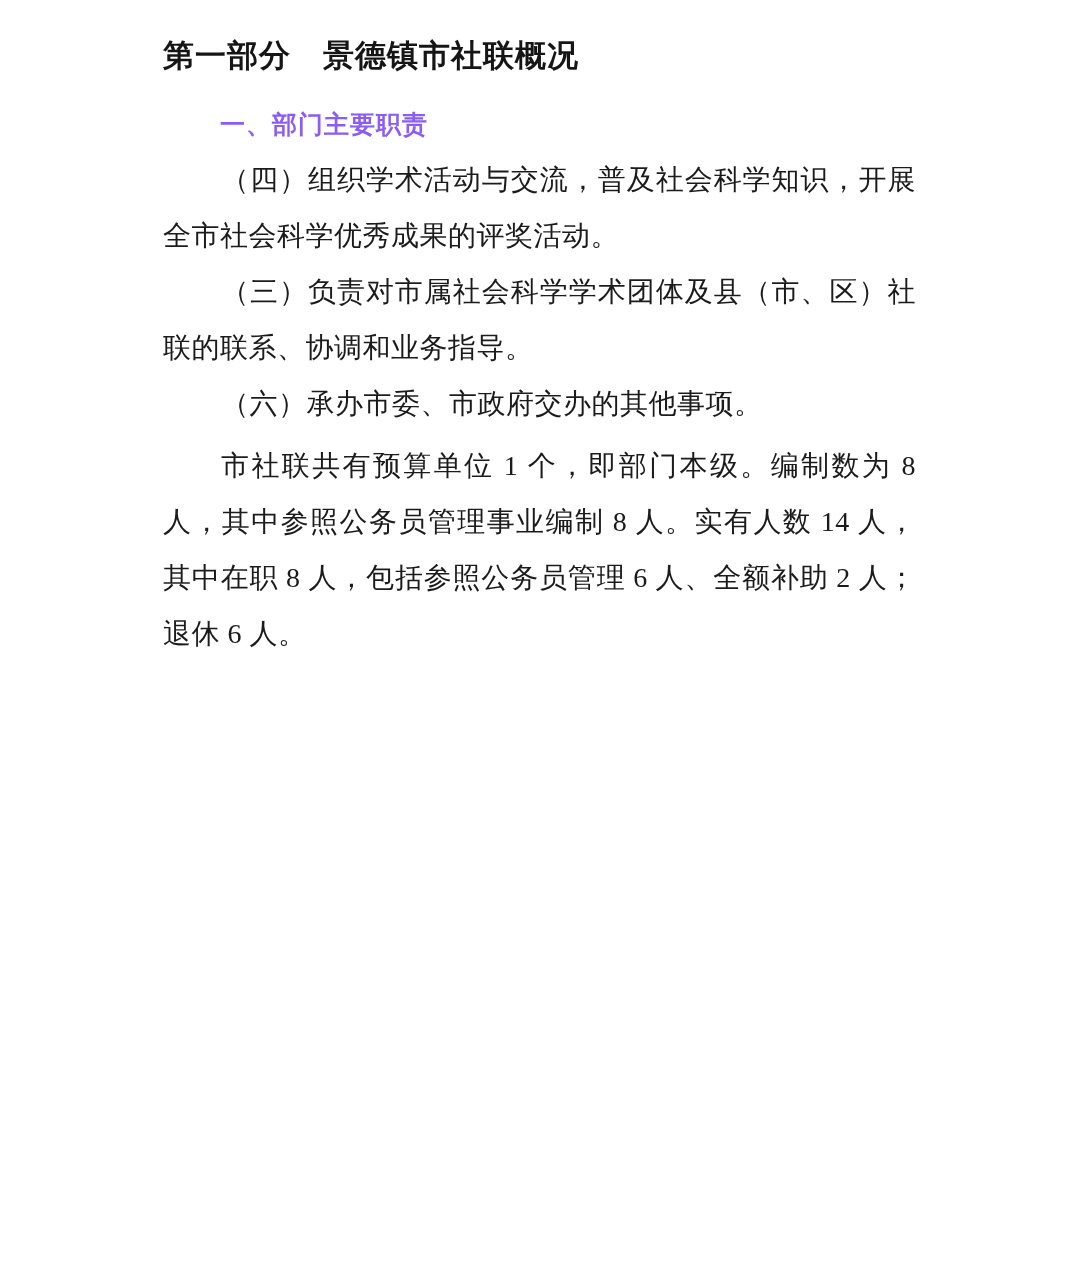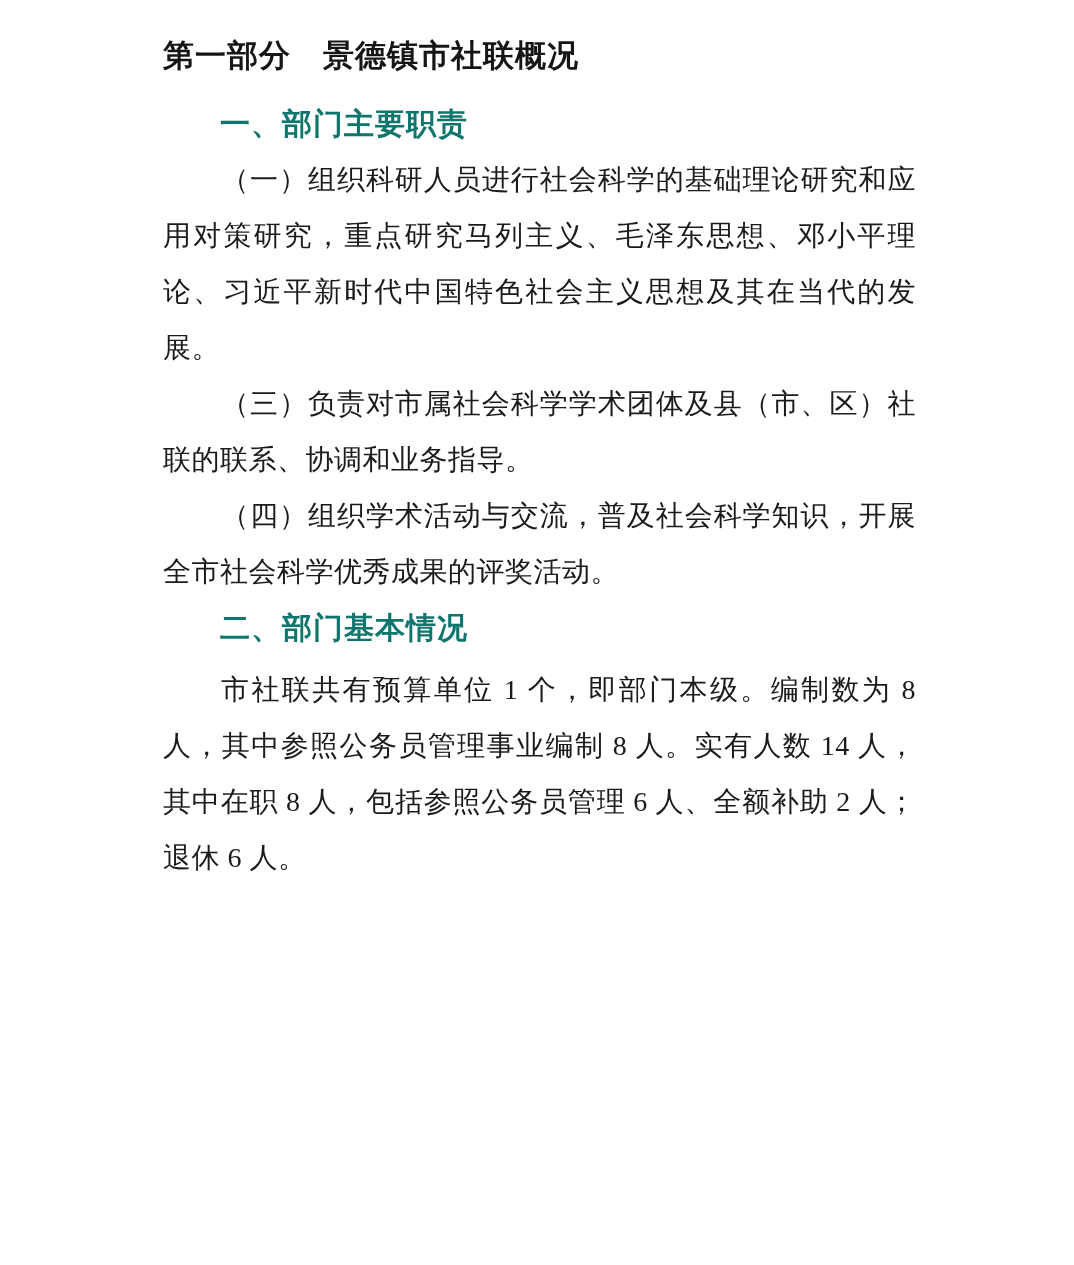--- a/index.html
+++ b/index.html
@@ -26,26 +26,26 @@
     font-weight: 700;
     font-size: 31px;
     line-height: 56px;
     letter-spacing: 1px;
     margin: 0;
     color: #151515;
   }
   .section-heading {
     font-family: "Liberation Sans", "DejaVu Sans", sans-serif;
     font-weight: 700;
-    font-size: 30px;
+    font-size: 25px;
     line-height: 56px;
     margin: 0;
     text-indent: 57px;
     letter-spacing: 1px;
-    color: #0f766e;
+    color: #8b5cf6;
   }
   .section-heading.first {
     margin-top: 12px;
   }
   .body-para {
     font-size: 28px;
     line-height: 56px;
     margin: 0;
     text-indent: 58px;
     text-align: justify;
@@ -60,29 +60,28 @@
 </head>
 <body>
 
 <main class="page">
 
   <h1 class="part-title">第一部分　景德镇市社联概况</h1>
 
   <section>
     <h2 class="section-heading first">一、部门主要职责</h2>
 
-    <p class="body-para">（一）组织科研人员进行社会科学的基础理论研究和应用对策研究，重点研究马列主义、毛泽东思想、邓小平理论、习近平新时代中国特色社会主义思想及其在当代的发展。</p>
 
+
+    <p class="body-para">（四）组织学术活动与交流，普及社会科学知识，开展全市社会科学优秀成果的评奖活动。</p>
 
     <p class="body-para">（三）负责对市属社会科学学术团体及县（市、区）社联的联系、协调和业务指导。</p>
 
-    <p class="body-para">（四）组织学术活动与交流，普及社会科学知识，开展全市社会科学优秀成果的评奖活动。</p>
 
-
+    <p class="body-para">（六）承办市委、市政府交办的其他事项。</p>
   </section>
 
   <section>
-    <h2 class="section-heading">二、部门基本情况</h2>
 
     <p class="body-para basic-para">市社联共有预算单位 1 个，即部门本级。编制数为 8 人，其中参照公务员管理事业编制 8 人。实有人数 14 人，其中在职 8 人，包括参照公务员管理 6 人、全额补助 2 人；退休 6 人。</p>
   </section>
 
 </main>
 
 </body></html>

